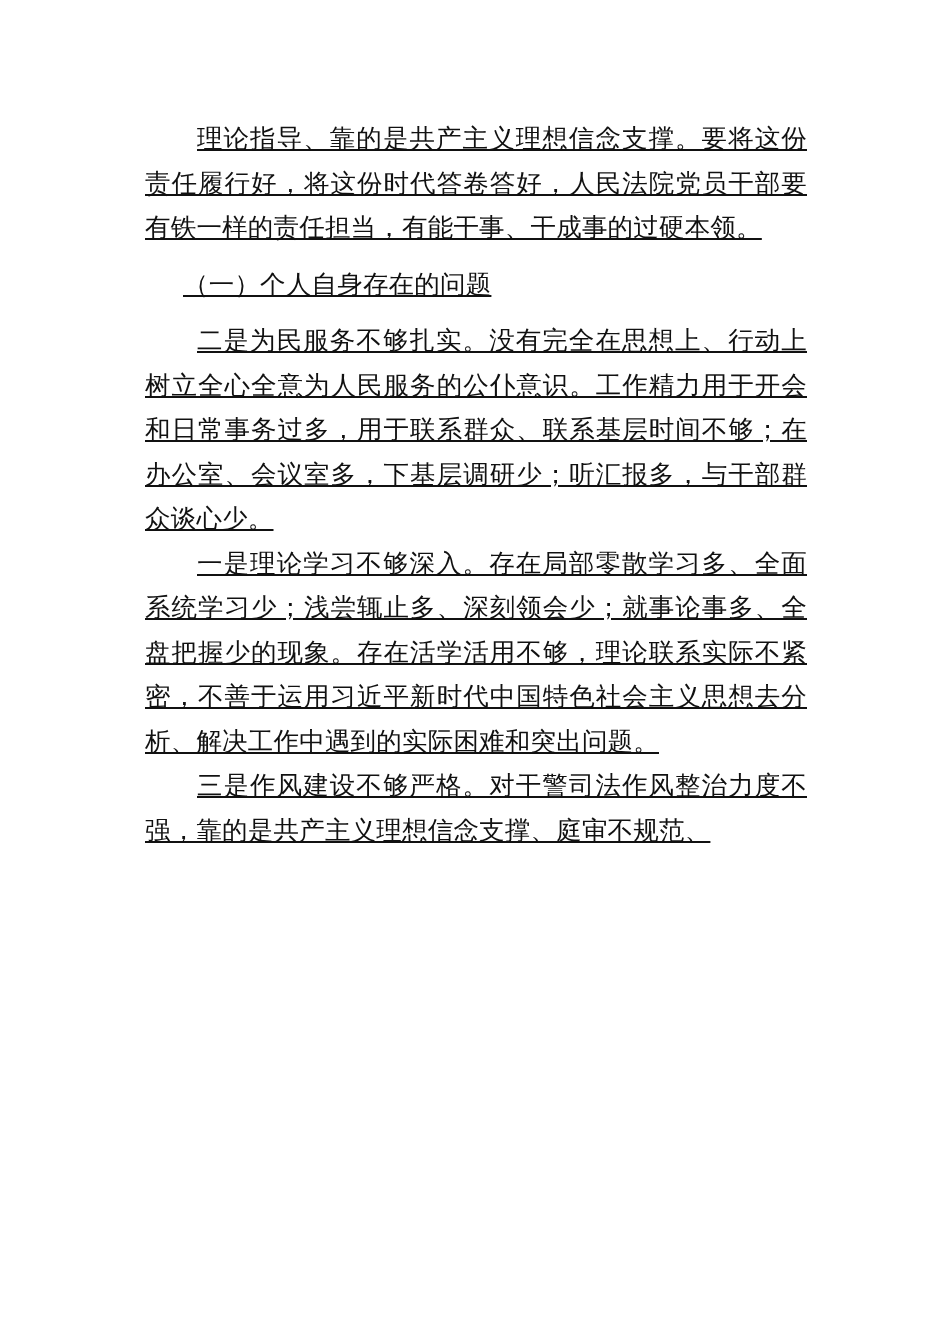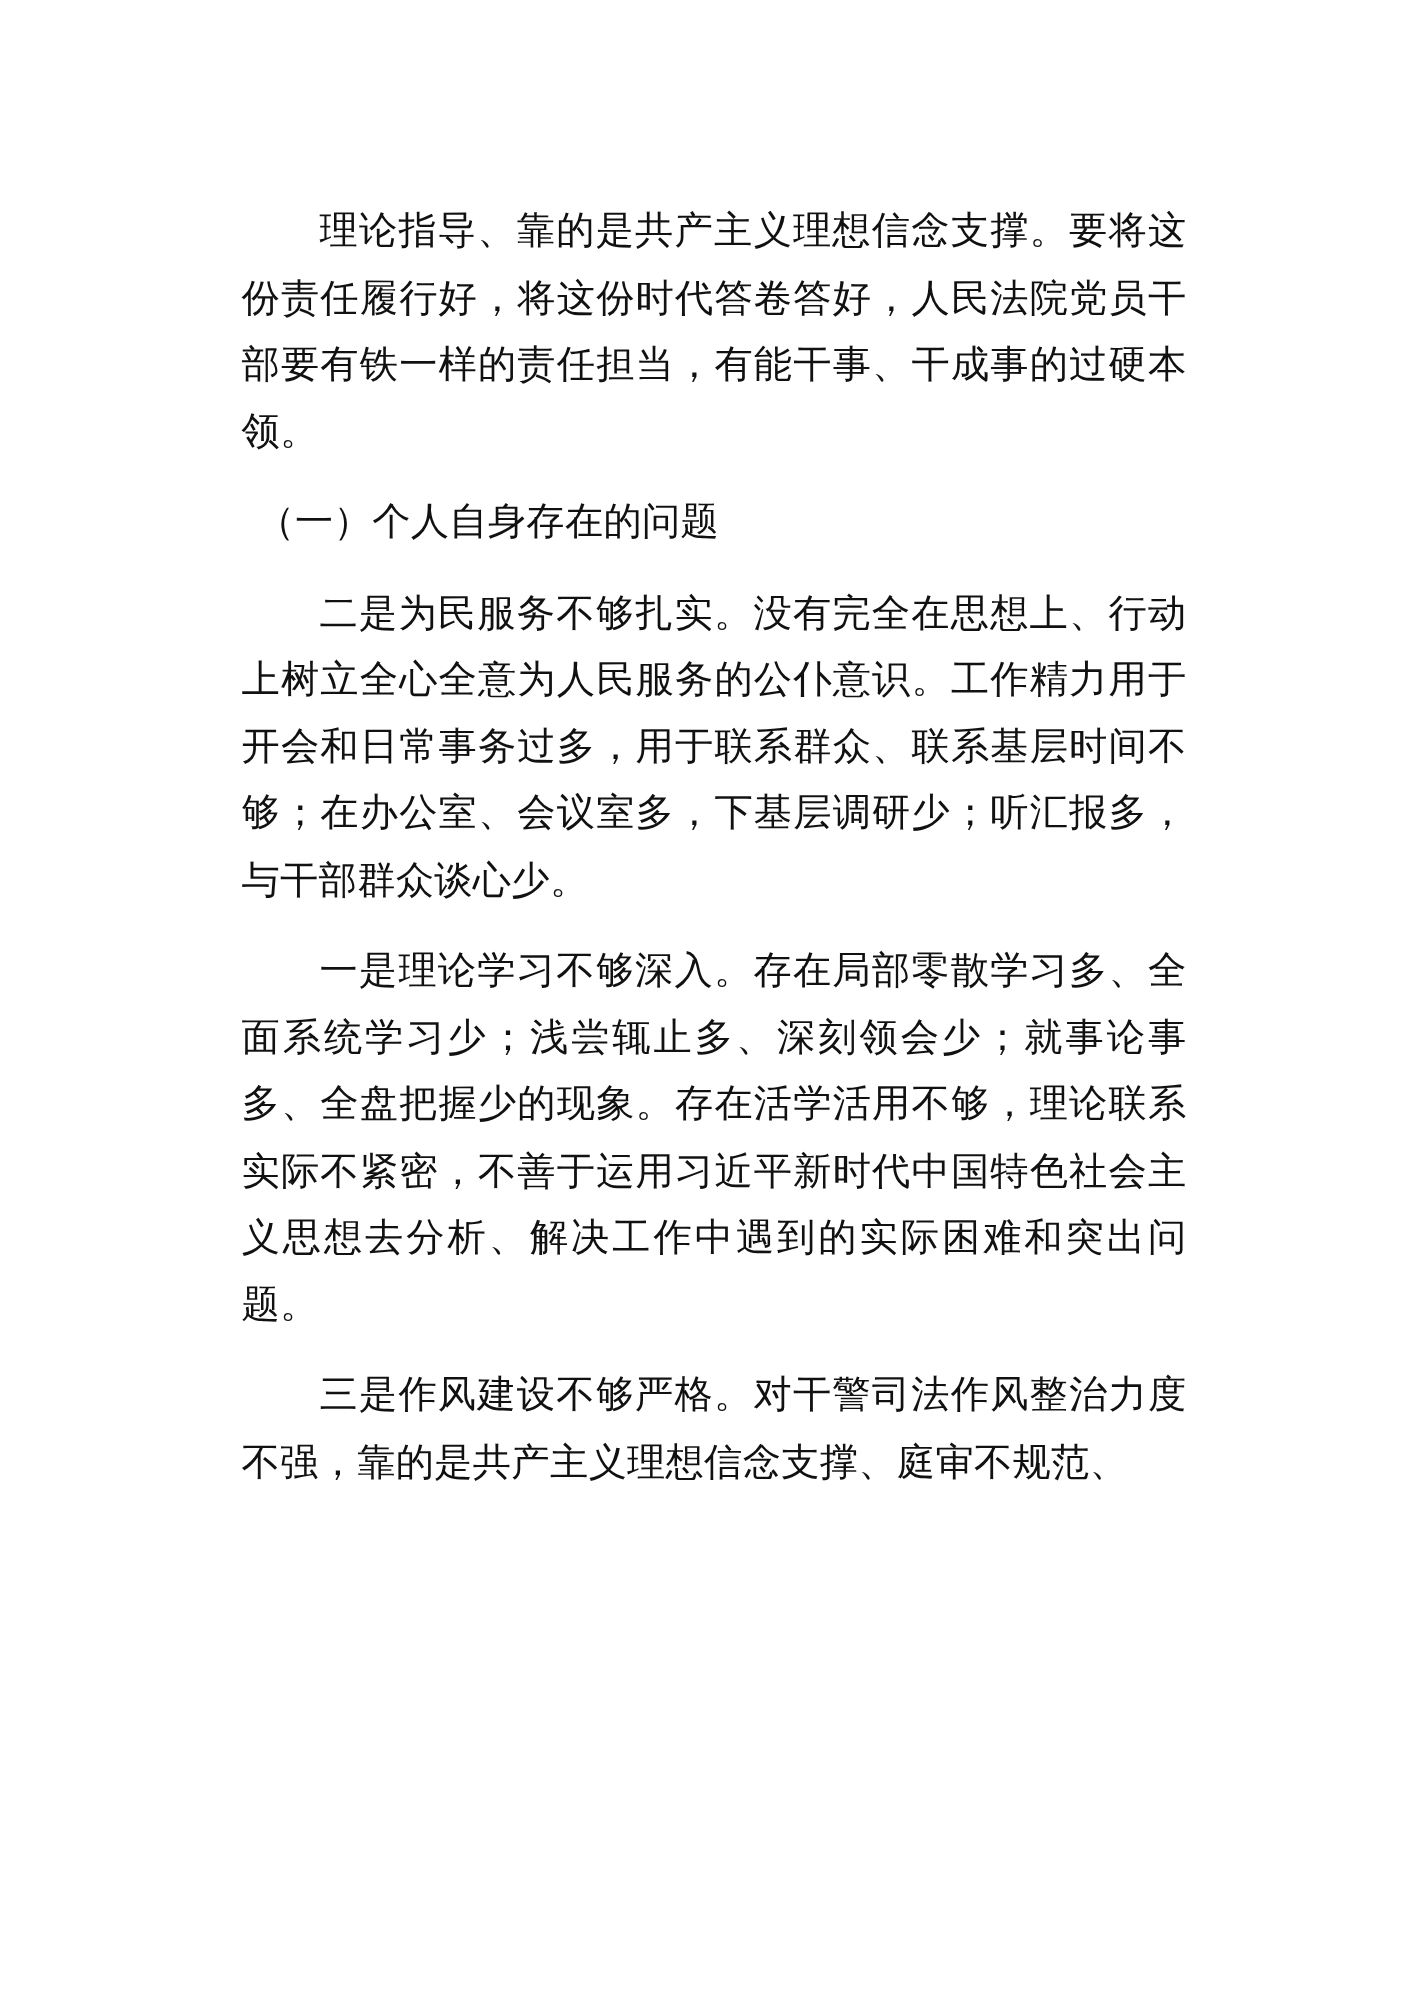--- a/index.html
+++ b/index.html
@@ -10,23 +10,23 @@
     top: 116px;
     width: 662px;
     font-family: "DejaVu Sans", "Liberation Sans", sans-serif;
     font-size: 25.5px;
     line-height: 44.5px;
     color: #111111;
     text-align: justify;
     text-justify: inter-character;
     letter-spacing: 0.2px;
   }
-  .para { margin: 16px; text-indent: 52px; }
+  .para { margin: 0; text-indent: 52px; text-decoration: underline; }
   .heading { margin: 0; text-indent: 52px; }
-  .subheading { margin: 0; text-indent: 26px; }
+  .subheading { margin: 12px; text-indent: 26px; text-decoration: underline; }
 </style>
 </head>
 <body>
 
 <div class="page">
   <p class="para">理论指导、靠的是共产主义理想信念支撑。要将这份责任履行好，将这份时代答卷答好，人民法院党员干部要有铁一样的责任担当，有能干事、干成事的过硬本领。</p>
   <p class="subheading">（一）个人自身存在的问题</p>
   <p class="para">二是为民服务不够扎实。没有完全在思想上、行动上树立全心全意为人民服务的公仆意识。工作精力用于开会和日常事务过多，用于联系群众、联系基层时间不够；在办公室、会议室多，下基层调研少；听汇报多，与干部群众谈心少。</p>
   <p class="para">一是理论学习不够深入。存在局部零散学习多、全面系统学习少；浅尝辄止多、深刻领会少；就事论事多、全盘把握少的现象。存在活学活用不够，理论联系实际不紧密，不善于运用习近平新时代中国特色社会主义思想去分析、解决工作中遇到的实际困难和突出问题。</p>
   <p class="para">三是作风建设不够严格。对干警司法作风整治力度不强，靠的是共产主义理想信念支撑、庭审不规范、</p>

